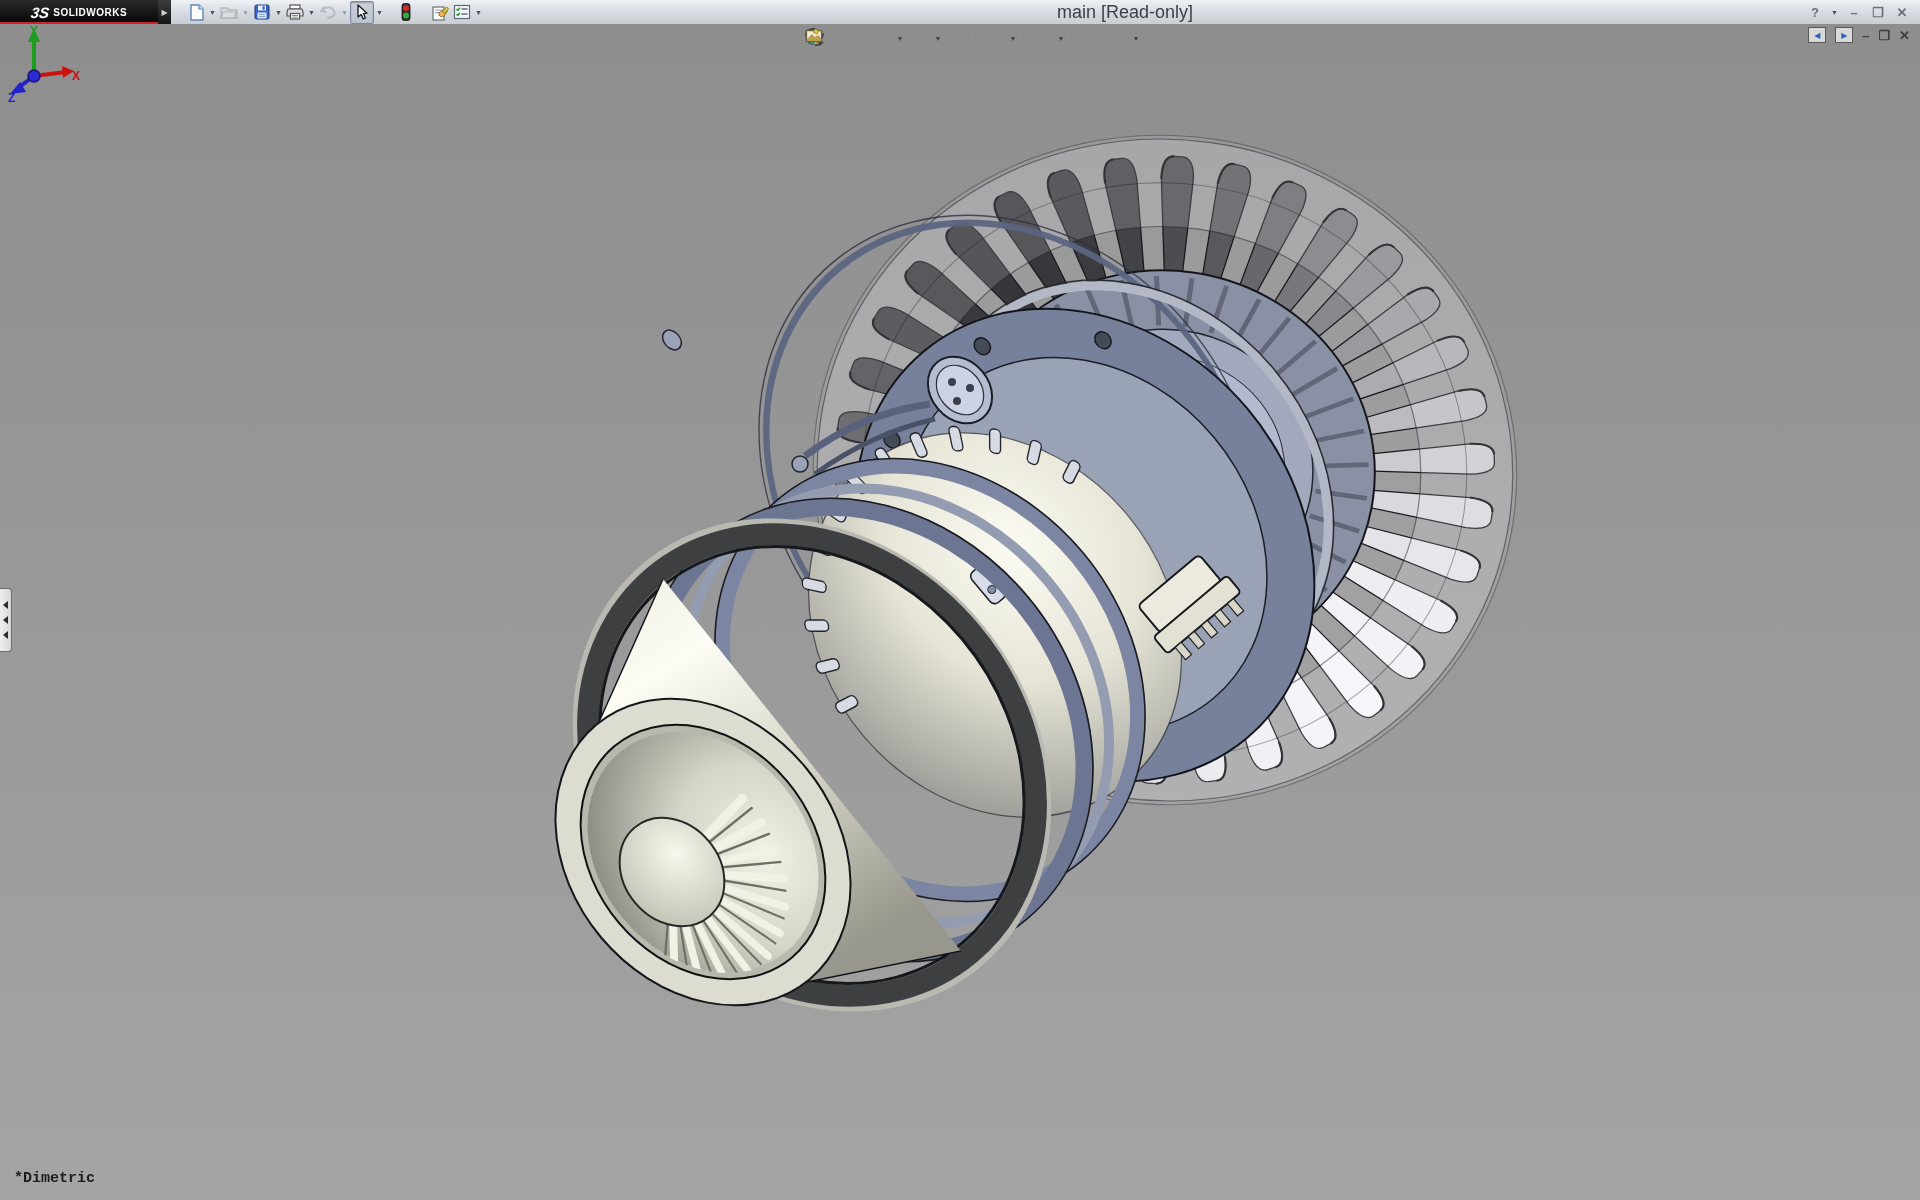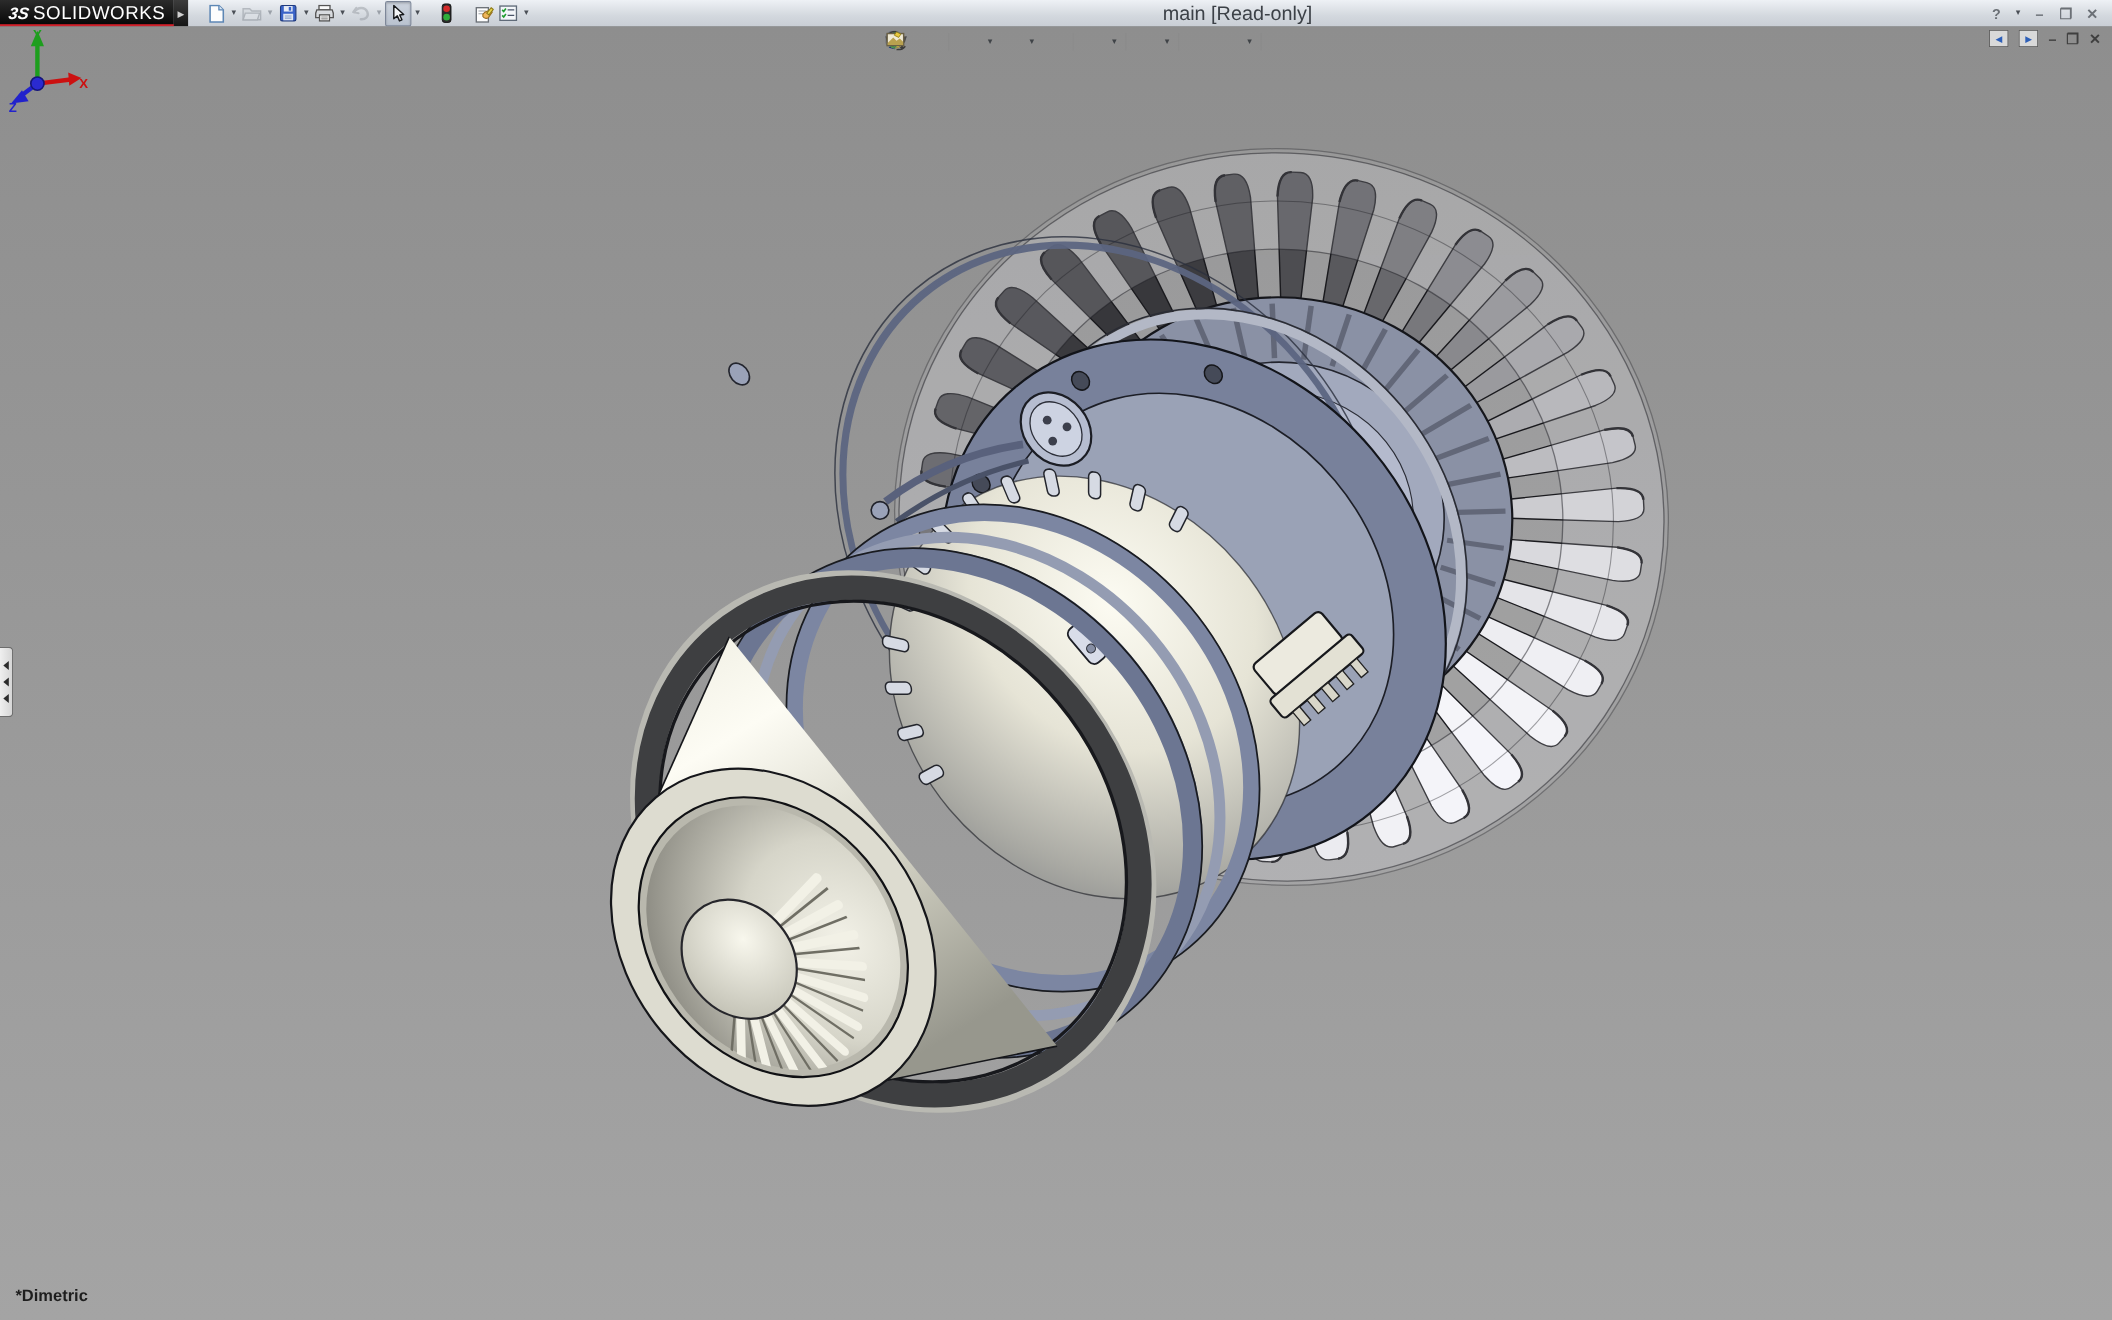--- a/index.html
+++ b/index.html
@@ -7,21 +7,21 @@
   #app{position:relative;width:1920px;height:1200px;background:#9b9b9b;}
 
   
   #titlebar{position:absolute;left:0;top:0;width:1920px;height:24px;
     background:linear-gradient(#eef1f5,#d3d8de 60%,#c9ced5);
     border-bottom:1px solid #9aa0a7;display:flex;align-items:center;}
   #logo-block{height:24px;width:158px;background:linear-gradient(#2b2b2b,#050505);
     display:flex;align-items:center;justify-content:center;position:relative;flex:0 0 auto;}
   #logo-block .red{position:absolute;left:0;bottom:0;width:100%;height:2px;background:#d1202a;}
   #logo-mark{color:#fff;font-style:italic;font-weight:bold;font-size:15px;margin-right:4px;transform:skewX(-8deg);}
-  #logo-text{color:#fff;font-weight:normal;font-size:17px;letter-spacing:.5px;}
+  #logo-text{color:#fff;font-weight:bold;font-size:10px;letter-spacing:.5px;}
   #menu-expand{height:24px;width:13px;background:linear-gradient(#3c3c3c,#151515);
     color:#cfcfcf;font-size:8px;display:flex;align-items:center;justify-content:center;flex:0 0 auto;}
   .tb-group{display:flex;align-items:center;margin-left:14px;}
   .tb-btn{width:22px;height:21px;display:flex;align-items:center;justify-content:center;border-radius:2px;}
   .tb-btn.pressed{background:linear-gradient(#cdd4de,#b9c2cf);border:1px solid #7d8799;box-shadow:inset 0 1px 2px rgba(0,0,0,.25);}
   .tb-btn.disabled{opacity:.42;}
   .caret{width:11px;height:21px;display:flex;align-items:center;justify-content:center;
     font-size:7px;color:#4a4f56;}
   .caret.dim{color:#9aa0a8;}
   #win-title{position:absolute;left:1057px;top:0;height:24px;line-height:24px;
@@ -47,21 +47,21 @@
     display:flex;align-items:center;justify-content:center;font-size:8px;color:#2d5fb8;}
 
   
   #left-splitter{position:absolute;left:0;top:564px;width:11px;height:62px;
     background:linear-gradient(90deg,#efefef,#d6d6d6);border:1px solid #6d6d6d;border-left:none;
     border-radius:0 4px 4px 0;display:flex;flex-direction:column;align-items:center;justify-content:center;gap:7px;}
   .spl-arrow{width:0;height:0;border-top:4px solid transparent;border-bottom:4px solid transparent;
     border-right:5px solid #2c2c2c;}
 
   
-  #view-label{position:absolute;left:14px;top:1146px;font-size:15px;font-weight:bold;color:#1e1e1e;}
+  #view-label{position:absolute;left:14px;top:1146px;font-size:15px;font-weight:bold;color:#1e1e1e;font-family:Liberation Mono, monospace;}
   #triad{position:absolute;left:12px;top:1072px;}
 </style>
 </head>
 <body>
 
 <div id="app">
 
   <div id="titlebar">
     <div id="logo-block">
       <span id="logo-mark">3S</span>

